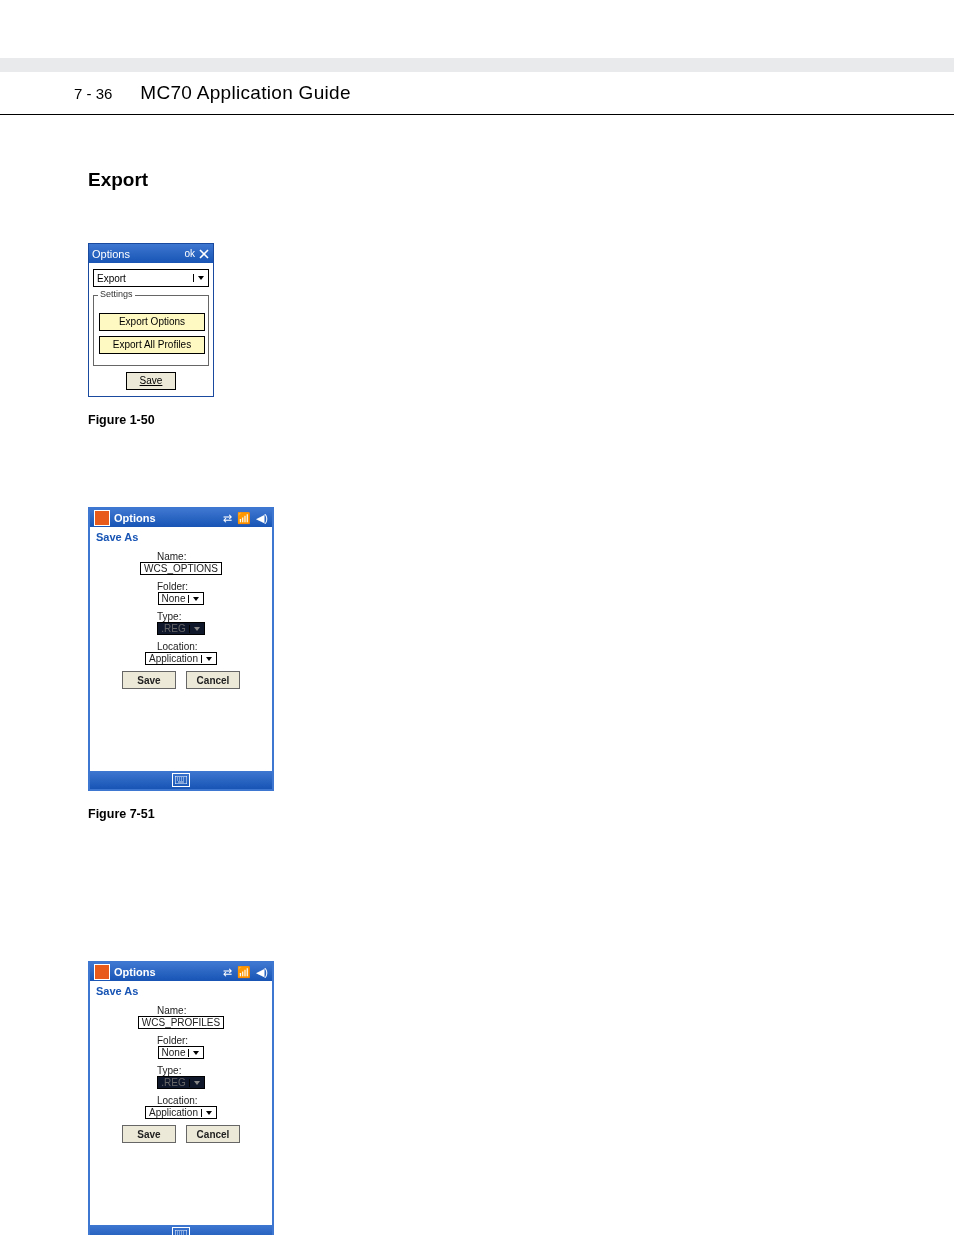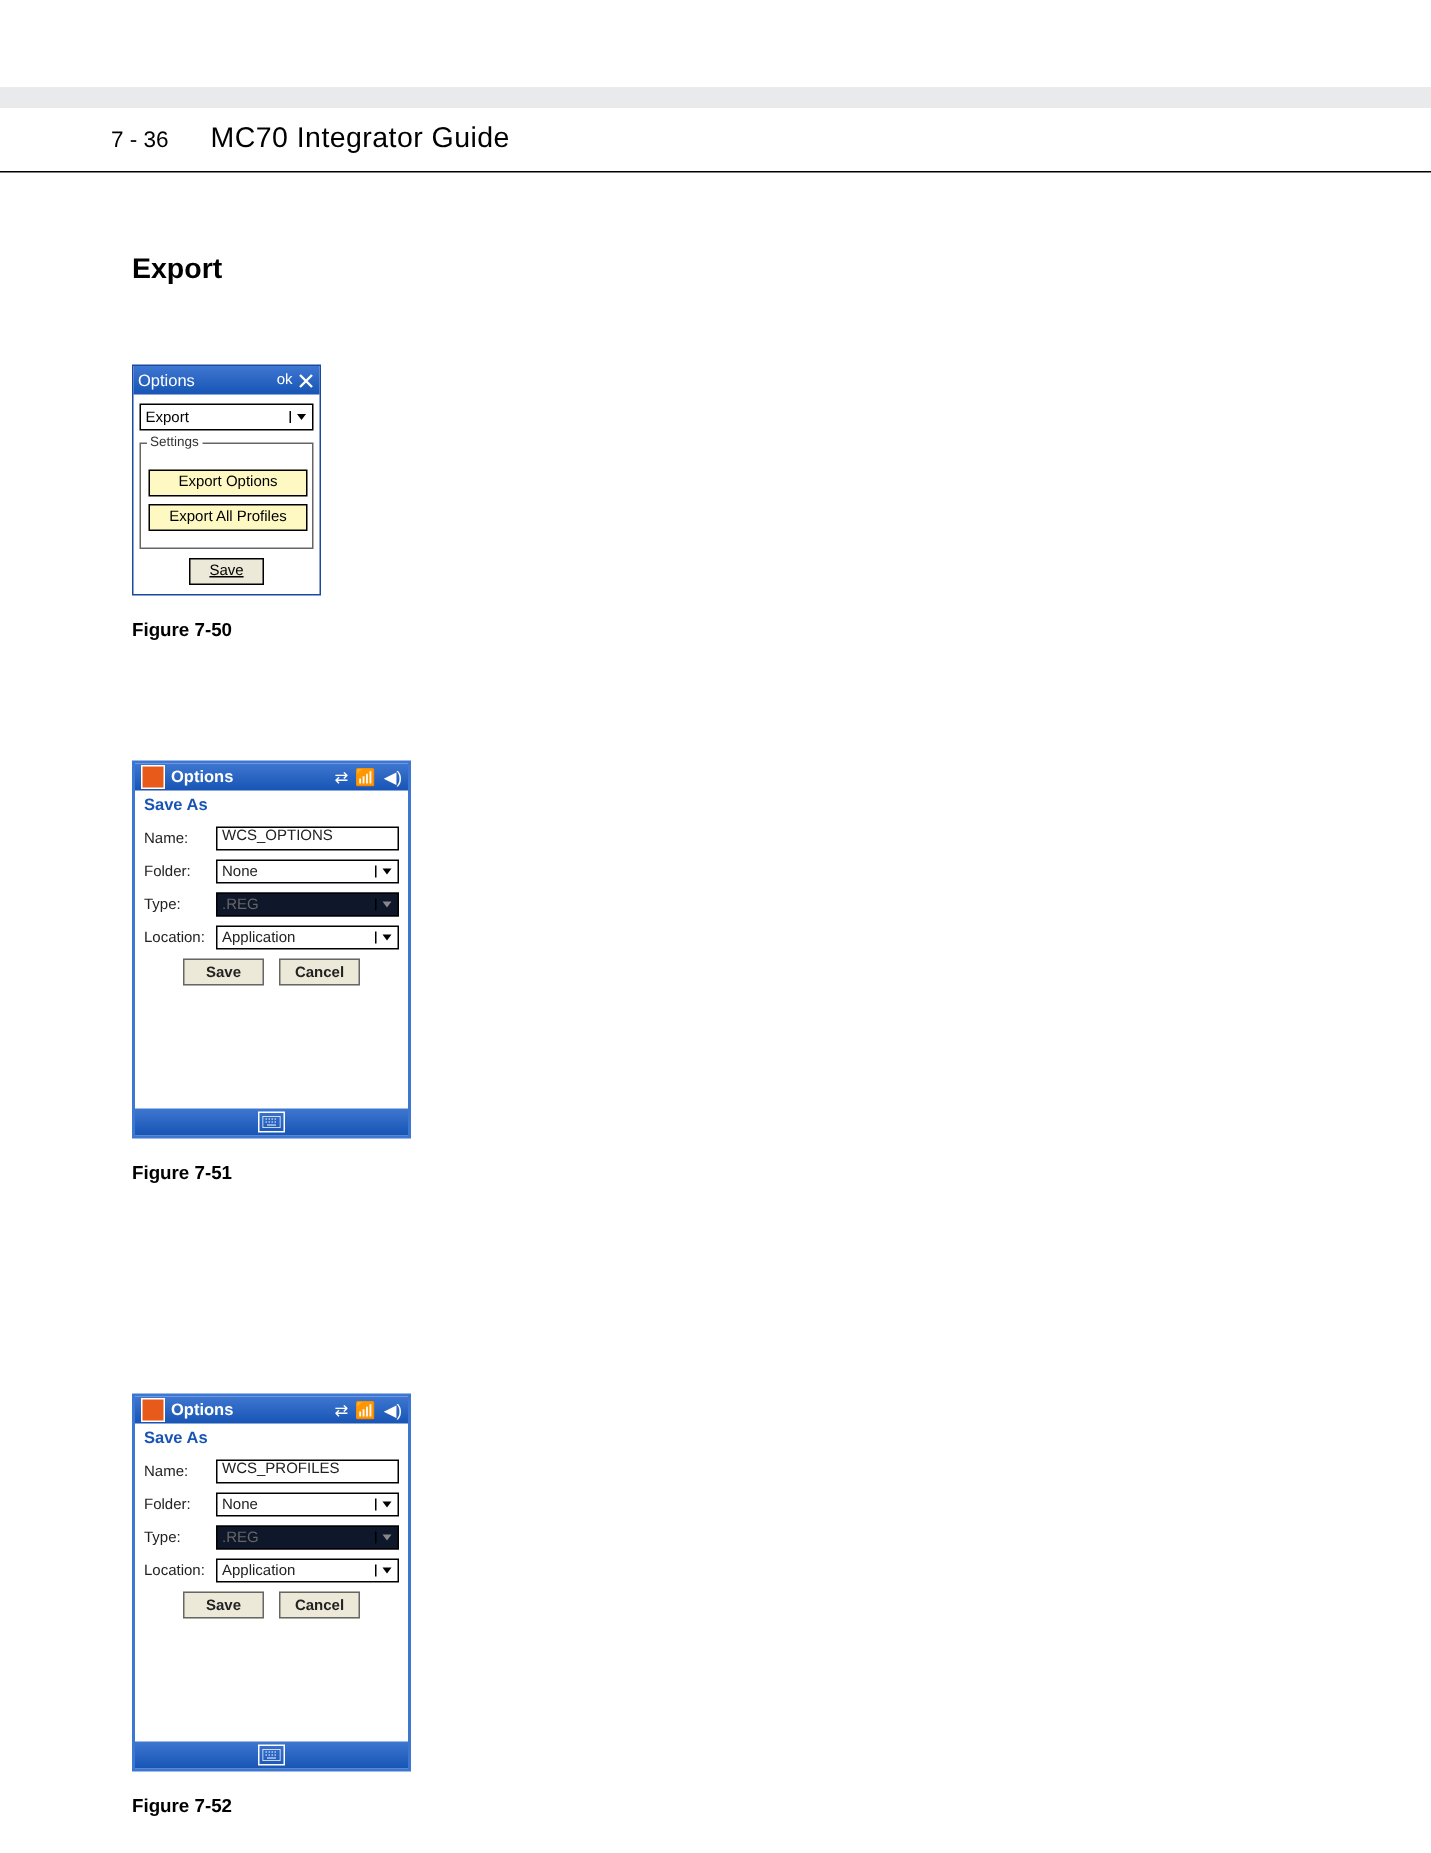--- a/index.html
+++ b/index.html
@@ -30,42 +30,42 @@
 
   
   .pda2{width:182px;border:2px solid #3e77d1;background:#fff;}
   .tb2{background:linear-gradient(#3e77d1,#1754b4);color:#fff;height:18px;display:flex;align-items:center;padding:0 4px;font-size:11px;}
   .tb2 .appicon{width:14px;height:14px;margin-right:4px;background:#e85a1a;border:1px solid #fff;}
   .tb2 .ttl{flex:1;font-weight:bold;}
   .tb2 .ticons{display:flex;gap:5px;align-items:center;}
   .tb2 .ticons span{font-size:11px;}
   .subhdr{height:20px;display:flex;align-items:center;padding:0 6px;font-size:11px;font-weight:bold;color:#1754b4;}
   .formarea{padding:4px 6px 2px 6px;font-size:10px;color:#222;}
-  .frow{display:flex;align-items:center;margin-bottom:6px;}
+  .frow{display:flex;align-items:center;margin-bottom:6px;flex-direction:column;}
   .frow .flabel{width:48px;}
   .finput{flex:1;border:1px solid #000;height:14px;padding:0 3px;display:flex;align-items:flex-start;font-size:10px;}
   .fselect{flex:1;border:1px solid #000;height:14px;display:flex;align-items:center;font-size:10px;}
   .fselect .sval{flex:1;padding:0 3px;}
   .fselect .sarr{width:14px;border-left:1px solid #000;display:flex;align-items:center;justify-content:center;}
   .fselect.disabled{background:#0f172a;color:#666;}
   .btnrow{display:flex;justify-content:center;gap:10px;margin:4px 0 2px 0;}
   .btnrow .btn{border:1px solid #666;background:#ece9d8;height:16px;width:52px;font-size:10px;font-weight:bold;display:flex;align-items:center;justify-content:center;}
   .bottombar{height:18px;background:linear-gradient(#3e77d1,#1754b4);display:flex;align-items:center;justify-content:center;margin-top:78px;}
   .bottombar .kbicon{width:16px;height:12px;border:1px solid #fff;display:flex;align-items:center;justify-content:center;}
   .bottombar .kbicon svg{width:12px;height:8px;}
   .tri svg{width:8px;height:8px;}
 </style>
 </head>
 <body>
 
 <div class="page">
   <div class="grayband"></div>
   <div class="hdr">
     <span class="pn">7 - 36</span>
-    <span class="gt">MC70 Integrator Guide</span>
+    <span class="gt">MC70 Application Guide</span>
   </div>
 
   <div class="content">
     <h2 class="sec">Export</h2>
 
     <div class="figblock">
       <div class="pda1">
         <div class="titlebar">
           <span class="ttl">Options</span>
           <span class="okbtn">ok</span>
@@ -83,21 +83,21 @@
               </svg>
           </span>
         </div>
         <div class="fieldset">
           <span class="legend">Settings</span>
           <span class="actbtn">Export Options</span>
           <span class="actbtn">Export All Profiles</span>
         </div>
         <span class="savebtn">Save</span>
       </div>
-      <div class="figcap">Figure 7-50</div>
+      <div class="figcap">Figure 1-50</div>
     </div>
 
     <div class="figblock" style="margin-top:80px;">
       <div class="pda2">
         <div class="tb2">
           <span class="appicon"></span>
           <span class="ttl">Options</span>
           <span class="ticons">
             <span>⇄</span>
             <span>📶</span>

